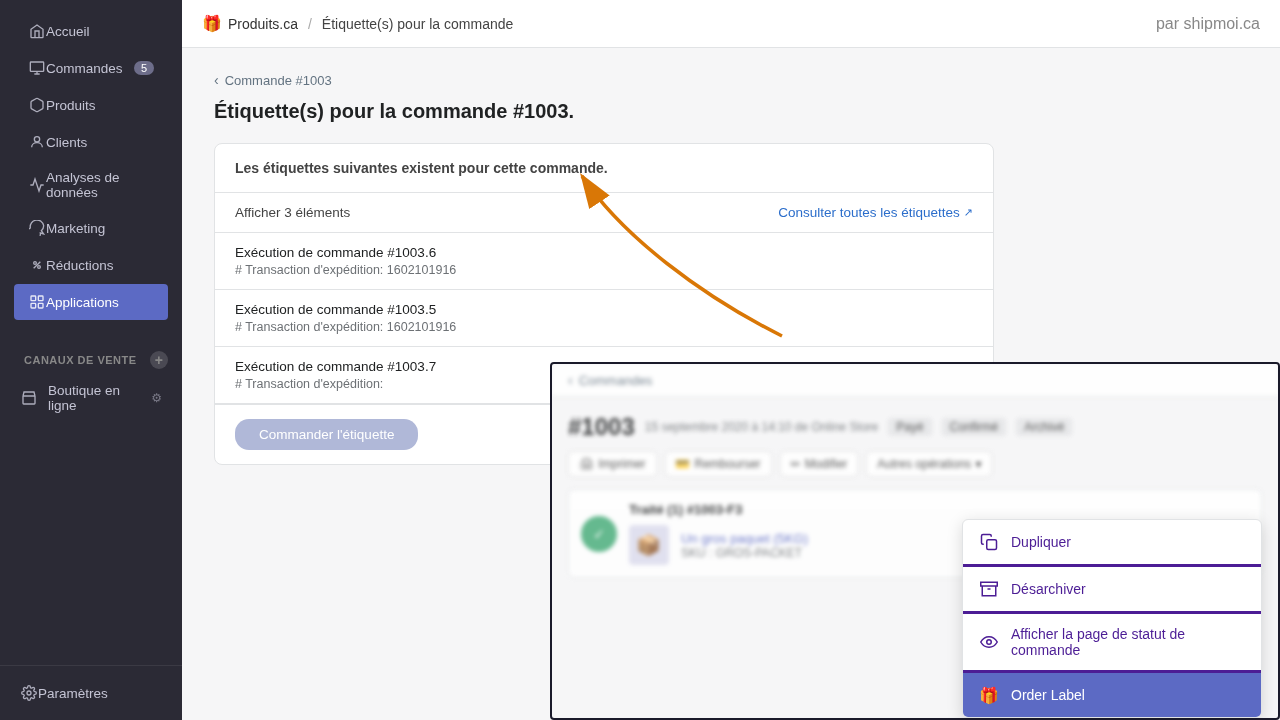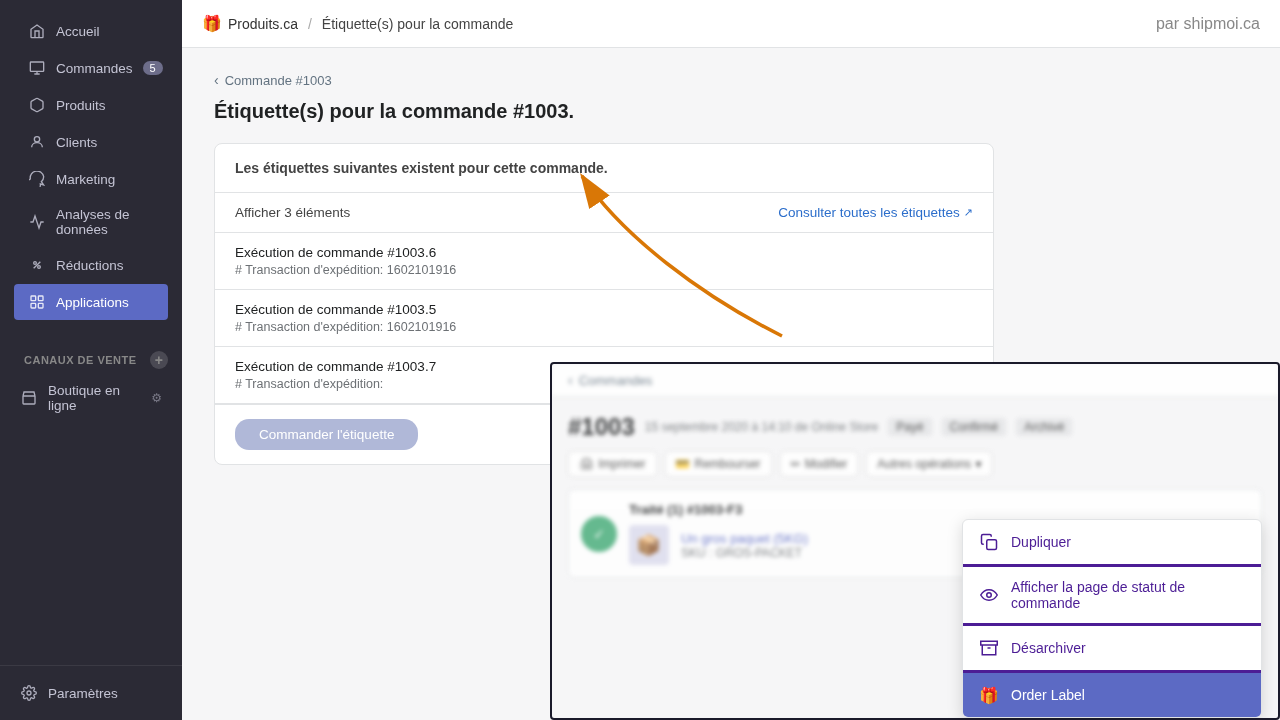--- a/index.html
+++ b/index.html
@@ -19,21 +19,20 @@
     }
     #sidebar { background-color: #2b2b3b; }
     #sidebar { background-color: #1f1f2e; }
 
     
     #sidebar { background-color: #1a1a2a; }
 
     .sidebar-nav-item {
       display: flex;
       align-items: center;
-      gap: 10px;
       padding: 9px 14px;
       color: #c4c4d4;
       cursor: pointer;
       font-size: 13.5px;
       border-radius: 4px;
       margin: 1px 6px;
     }
     .sidebar-nav-item.active { background: #3b3b8a; color: #fff; }
     .sidebar-nav-item.active { background: #5c6ac4; color: #fff; }
 
@@ -314,33 +313,33 @@
             <circle cx="12" cy="8" r="4"></circle>
             <path d="M4 20c0-4 3.6-7 8-7s8 3 8 7"></path>
           </svg>
       </span>
       <span>Clients</span>
     </div>
 
     <div class="sidebar-nav-item">
       <span class="sidebar-icon">
         <svg width="16" height="16" fill="none" stroke="currentColor" stroke-width="2" viewBox="0 0 24 24">
+            <polyline points="22,12 18,12 15,21 9,3 6,12 2,12"></polyline>
+          </svg>
+      </span>
+      <span>Analyses de données</span>
+    </div>
+
+    <div class="sidebar-nav-item">
+      <span class="sidebar-icon">
+        <svg width="16" height="16" fill="none" stroke="currentColor" stroke-width="2" viewBox="0 0 24 24">
             <path d="M22 8.5a9.9 9.9 0 01-3.5 7.5L22 21l-5-1.5A10 10 0 112 12 10 10 0 0122 8.5z"></path>
           </svg>
       </span>
       <span>Marketing</span>
-    </div>
-
-    <div class="sidebar-nav-item">
-      <span class="sidebar-icon">
-        <svg width="16" height="16" fill="none" stroke="currentColor" stroke-width="2" viewBox="0 0 24 24">
-            <polyline points="22,12 18,12 15,21 9,3 6,12 2,12"></polyline>
-          </svg>
-      </span>
-      <span>Analyses de données</span>
     </div>
 
     <div class="sidebar-nav-item">
       <span class="sidebar-icon">
         <svg width="16" height="16" fill="none" stroke="currentColor" stroke-width="2" viewBox="0 0 24 24">
             <circle cx="9" cy="9" r="2"></circle>
             <circle cx="15" cy="15" r="2"></circle>
             <line x1="7" y1="17" x2="17" y2="7"></line>
           </svg>
       </span>
@@ -516,36 +515,36 @@
               <svg width="18" height="18" fill="none" stroke="currentColor" stroke-width="2" viewBox="0 0 24 24">
                   <rect x="9" y="9" width="13" height="13" rx="2"></rect>
                   <path d="M5 15H4a2 2 0 01-2-2V4a2 2 0 012-2h9a2 2 0 012 2v1"></path>
                 </svg>
             </span>
             <span>Dupliquer</span>
           </div>
           <div class="dropdown-item">
             <span class="dropdown-item-icon">
               <svg width="18" height="18" fill="none" stroke="currentColor" stroke-width="2" viewBox="0 0 24 24">
-                  <path d="M1 12s4-7 11-7 11 7 11 7-4 7-11 7S1 12 1 12z"></path>
-                  <circle cx="12" cy="12" r="3"></circle>
-                </svg>
-            </span>
-            <span>Afficher la page de statut de commande</span>
-          </div>
-          <div class="dropdown-item">
-            <span class="dropdown-item-icon">
-              <svg width="18" height="18" fill="none" stroke="currentColor" stroke-width="2" viewBox="0 0 24 24">
                   <polyline points="21 8 21 21 3 21 3 8"></polyline>
                   <rect x="1" y="3" width="22" height="5"></rect>
                   <line x1="10" y1="12" x2="14" y2="12"></line>
                 </svg>
             </span>
             <span>Désarchiver</span>
           </div>
+          <div class="dropdown-item">
+            <span class="dropdown-item-icon">
+              <svg width="18" height="18" fill="none" stroke="currentColor" stroke-width="2" viewBox="0 0 24 24">
+                  <path d="M1 12s4-7 11-7 11 7 11 7-4 7-11 7S1 12 1 12z"></path>
+                  <circle cx="12" cy="12" r="3"></circle>
+                </svg>
+            </span>
+            <span>Afficher la page de statut de commande</span>
+          </div>
           <div class="dropdown-item active">
             <span class="dropdown-item-icon" style="font-size:16px;">🎁</span>
             <span>Order Label</span>
           </div>
         </div>
       </div>
     </div>
   </div>
 </div>
 

